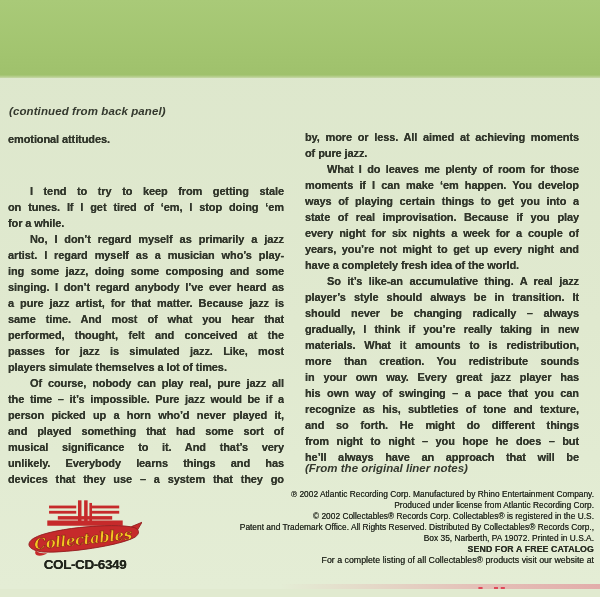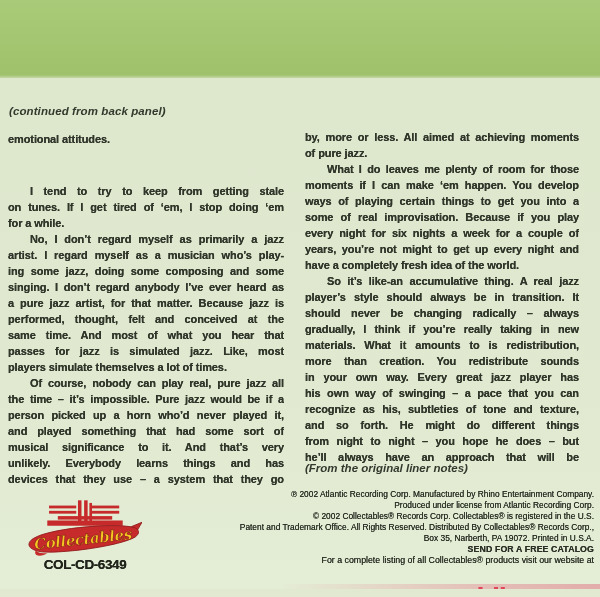--- a/index.html
+++ b/index.html
@@ -80,22 +80,22 @@
         <div class="line jl ind">I tend to try to keep from getting stale</div>
         <div class="line jl">on tunes. If I get tired of ‘em, I stop doing ‘em</div>
         <div class="line">for a while.</div>
       </div>
       <div class="para">
         <div class="line jl ind">No, I don’t regard myself as primarily a jazz</div>
         <div class="line jl">artist. I regard myself as a musician who’s play-</div>
         <div class="line jl">ing some jazz, doing some composing and some</div>
         <div class="line jl">singing. I don’t regard anybody I’ve ever heard as</div>
         <div class="line jl">a pure jazz artist, for that matter. Because jazz is</div>
+        <div class="line jl">same time. And most of what you hear that</div>
         <div class="line jl">performed, thought, felt and conceived at the</div>
-        <div class="line jl">same time. And most of what you hear that</div>
         <div class="line jl">passes for jazz is simulated jazz. Like, most</div>
         <div class="line">players simulate themselves a lot of times.</div>
       </div>
       <div class="para">
         <div class="line jl ind">Of course, nobody can play real, pure jazz all</div>
         <div class="line jl">the time – it’s impossible. Pure jazz would be if a</div>
         <div class="line jl">person picked up a horn who’d never played it,</div>
         <div class="line jl">and played something that had some sort of</div>
         <div class="line jl">musical significance to it. And that’s very</div>
         <div class="line jl">unlikely. Everybody learns things and has</div>
@@ -105,21 +105,21 @@
 
   <div class="col col-right" id="col-right">
       <div class="para">
         <div class="line jl">by, more or less. All aimed at achieving moments</div>
         <div class="line">of pure jazz.</div>
       </div>
       <div class="para">
         <div class="line jl ind">What I do leaves me plenty of room for those</div>
         <div class="line jl">moments if I can make ‘em happen. You develop</div>
         <div class="line jl">ways of playing certain things to get you into a</div>
-        <div class="line jl">some of real improvisation. Because if you play</div>
+        <div class="line jl">state of real improvisation. Because if you play</div>
         <div class="line jl">every night for six nights a week for a couple of</div>
         <div class="line jl">years, you’re not might to get up every night and</div>
         <div class="line">have a completely fresh idea of the world.</div>
       </div>
       <div class="para">
         <div class="line jl ind">So it’s like-an accumulative thing. A real jazz</div>
         <div class="line jl">player’s style should always be in transition. It</div>
         <div class="line jl">should never be changing radically – always</div>
         <div class="line jl">gradually, I think if you’re really taking in new</div>
         <div class="line jl">materials. What it amounts to is redistribution,</div>

